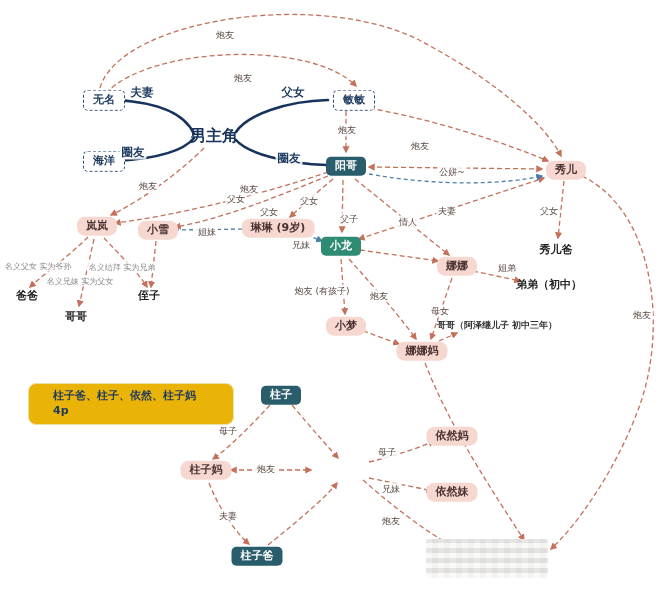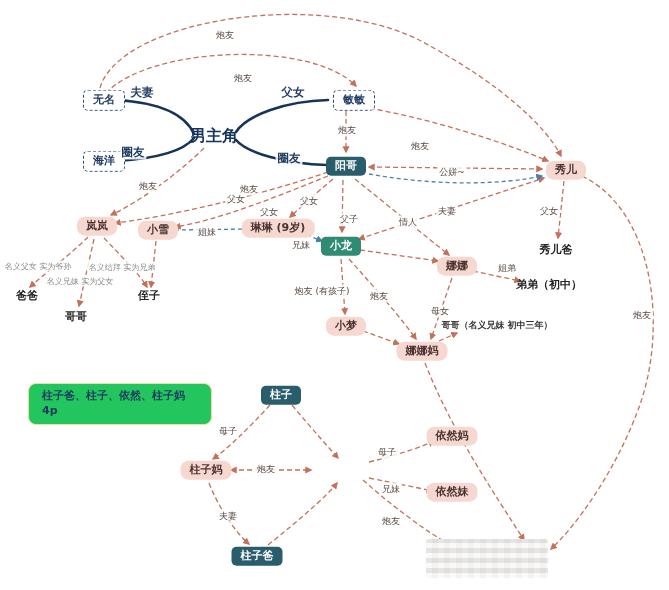--- a/index.html
+++ b/index.html
@@ -13,22 +13,22 @@
   .node-teal{background:#2a5d6c;color:#fff;}
   .node-green{background:#2f8b72;color:#fff;}
   .node-teal2{background:#337a86;color:#fff;}
   .node-title{background:none;color:#16335b;font-size:16px;padding:0;text-align:right;}
   .node-text{background:none;color:#222;padding:0;}
   .node-text-sm{background:none;color:#333;padding:0;font-size:9px;}
   .el{position:absolute;transform:translate(-50%,-50%);font-size:9px;color:#5a4a44;
       white-space:nowrap;background:rgba(255,255,255,.82);padding:0 2px;border-radius:2px;}
   .el-big{font-size:11.5px;font-weight:bold;color:#1d3a5f;background:rgba(255,255,255,.85);}
   .el-tiny{font-size:8px;color:#8a8a8a;}
-  .note{position:absolute;background:#22c55e;border:1px solid #eee0a0;border-radius:8px;
-        padding:5px 13px;font-size:11px;font-weight:bold;color:#1d3a5f;line-height:1.35;}
+  .note{position:absolute;background:#eab308;border:1px solid #eee0a0;border-radius:8px;
+        padding:5px 24px;font-size:11px;font-weight:bold;color:#1d3a5f;line-height:1.35;}
   .censored{position:absolute;left:426px;top:539px;width:122px;height:39px;border-radius:3px;
         background:
           repeating-linear-gradient(0deg,rgba(255,255,255,.6) 0 5px,rgba(220,220,220,.55) 5px 10px),
           repeating-linear-gradient(90deg,#f2f1ef 0 6px,#e3e1de 6px 12px);}
 </style>
 </head>
 <body>
 
 <div class="canvas">
 
@@ -101,21 +101,21 @@
   <div class="node node-pink" style="left:278px;top:228px">琳琳 (9岁)</div>
   <div class="node node-green" style="left:341px;top:246px">小龙</div>
   <div class="node node-pink" style="left:457px;top:266px">娜娜</div>
   <div class="node node-text" style="left:556px;top:250px">秀儿爸</div>
   <div class="node node-text" style="left:549px;top:285px">弟弟（初中）</div>
   <div class="node node-text" style="left:27px;top:296px">爸爸</div>
   <div class="node node-text" style="left:76px;top:317px">哥哥</div>
   <div class="node node-text" style="left:149px;top:296px">侄子</div>
   <div class="node node-pink" style="left:346px;top:326px">小梦</div>
   <div class="node node-pink" style="left:422px;top:351px">娜娜妈</div>
-  <div class="node node-text-sm" style="left:497px;top:325px">哥哥（名义兄妹 初中三年）</div>
+  <div class="node node-text-sm" style="left:497px;top:325px">哥哥（阿泽继儿子 初中三年）</div>
   <div class="node node-teal" style="left:281px;top:395px">柱子</div>
   <div class="node node-pink" style="left:206px;top:470px">柱子妈</div>
   <div class="node node-pink" style="left:452px;top:436px">依然妈</div>
   <div class="node node-pink" style="left:452px;top:492px">依然妹</div>
   <div class="node node-teal" style="left:257px;top:556px">柱子爸</div>
 
   <div class="el" style="left:225px;top:35px">炮友</div>
   <div class="el" style="left:243px;top:78px">炮友</div>
   <div class="el el-big" style="left:142px;top:92px">夫妻</div>
   <div class="el el-big" style="left:293px;top:92px">父女</div>

